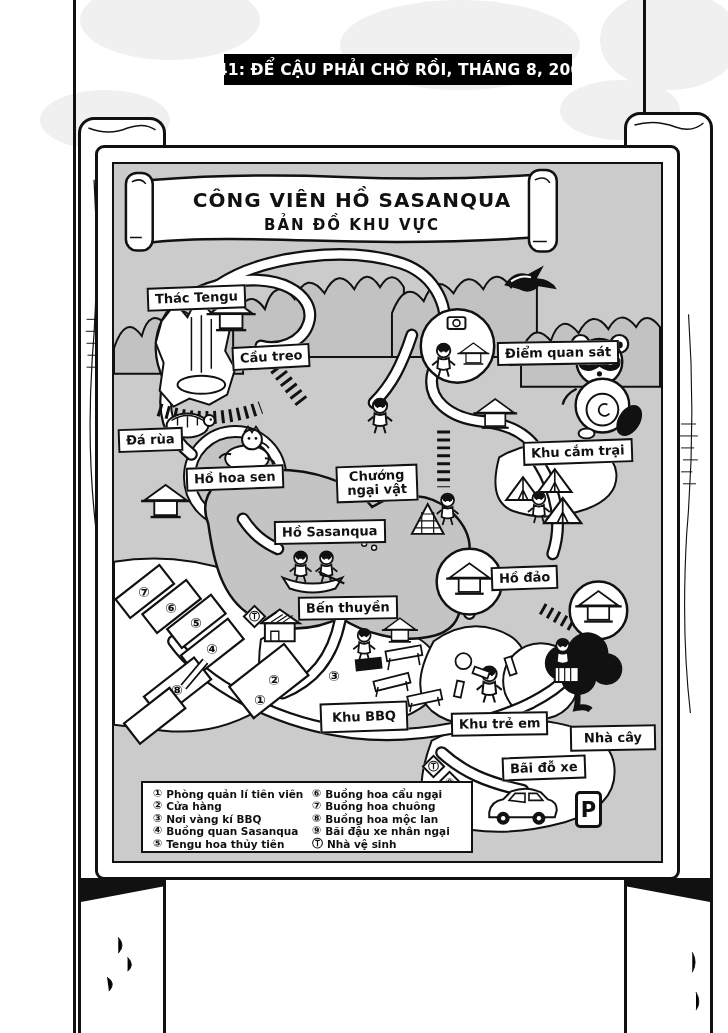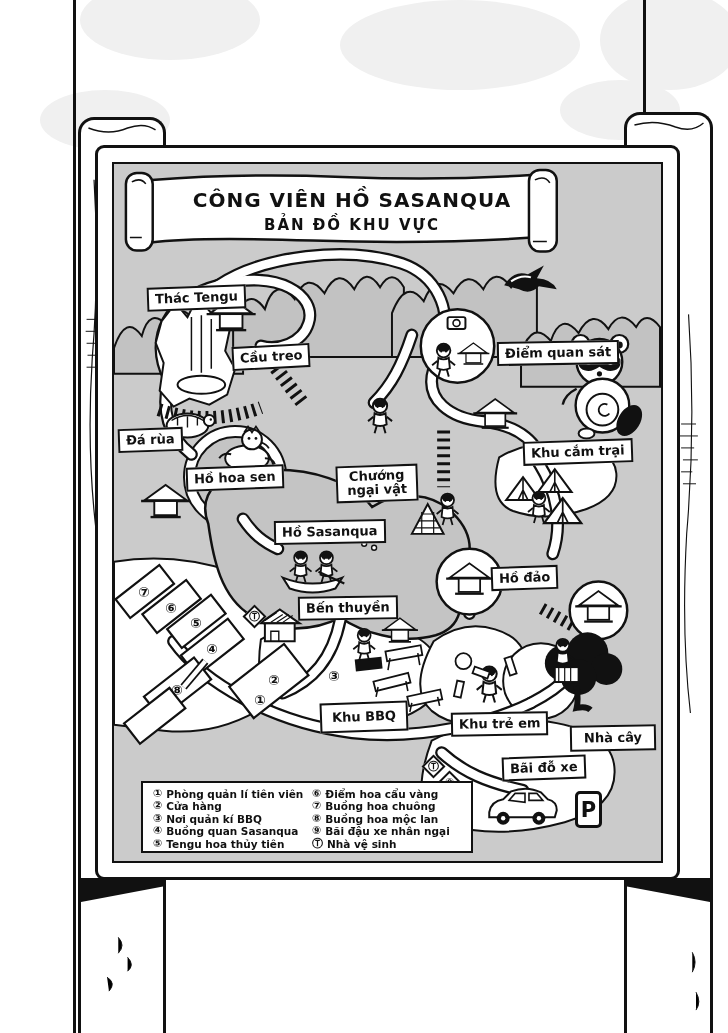--- a/index.html
+++ b/index.html
@@ -55,20 +55,23 @@
 
   <div class="cloud" style="left:80px;top:-20px;width:180px;height:80px;"></div>
   <div class="cloud" style="left:340px;top:0px;width:240px;height:90px;"></div>
   <div class="cloud" style="left:600px;top:-10px;width:140px;height:100px;"></div>
   <div class="cloud" style="left:40px;top:90px;width:130px;height:60px;"></div>
   <div class="cloud" style="left:560px;top:80px;width:120px;height:60px;"></div>
 
   <div class="pborder" style="left:73px;top:0;width:2.5px;height:1033px;"></div>
   <div class="pborder" style="left:643px;top:0;width:2.5px;height:120px;"></div>
 
+  <div class="titlebar">
+    <span>#41: ĐỂ CẬU PHẢI CHỜ RỒI, THÁNG 8, 2005</span>
+  </div>
 
   <div class="post left">
     <svg viewBox="0 0 88 916" preserveAspectRatio="none">
       <path d="M8,8 Q30,16 50,8 Q68,2 80,10" fill="none" stroke="#111" stroke-width="1.5"></path>
       <path d="M14,60 q6,90 -2,180 q-6,90 4,170" fill="none" stroke="#111" stroke-width="1.3"></path>
       <path d="M30,100 q10,70 2,150 q-8,90 6,160 q6,50 -2,120" fill="none" stroke="#111" stroke-width="1"></path>
       <path d="M58,140 q-8,80 2,160 q8,70 -4,150" fill="none" stroke="#111" stroke-width="1"></path>
       <path d="M70,300 q6,120 -4,240 q-4,90 4,170" fill="none" stroke="#111" stroke-width="1.2"></path>
       <g stroke="#111" stroke-width="1">
         <path d="M6,200 h14 M5,212 h18 M6,224 h12 M7,236 h16 M6,248 h10"></path>
@@ -387,35 +390,35 @@
         <li>
             <span class="n">①</span>
             <span>Phòng quản lí tiên viên</span>
           </li>
         <li>
             <span class="n">②</span>
             <span>Cửa hàng</span>
           </li>
         <li>
             <span class="n">③</span>
-            <span>Nơi quản kí BBQ</span>
+            <span>Nơi vàng kí BBQ</span>
           </li>
         <li>
             <span class="n">④</span>
             <span>Buồng quan Sasanqua</span>
           </li>
         <li>
             <span class="n">⑤</span>
             <span>Tengu hoa thủy tiên</span>
           </li>
       </ul>
       <ul>
         <li>
             <span class="n">⑥</span>
-            <span>Điểm hoa cẩu vàng</span>
+            <span>Buồng hoa cẩu ngại</span>
           </li>
         <li>
             <span class="n">⑦</span>
             <span>Buồng hoa chuông</span>
           </li>
         <li>
             <span class="n">⑧</span>
             <span>Buồng hoa mộc lan</span>
           </li>
         <li>

